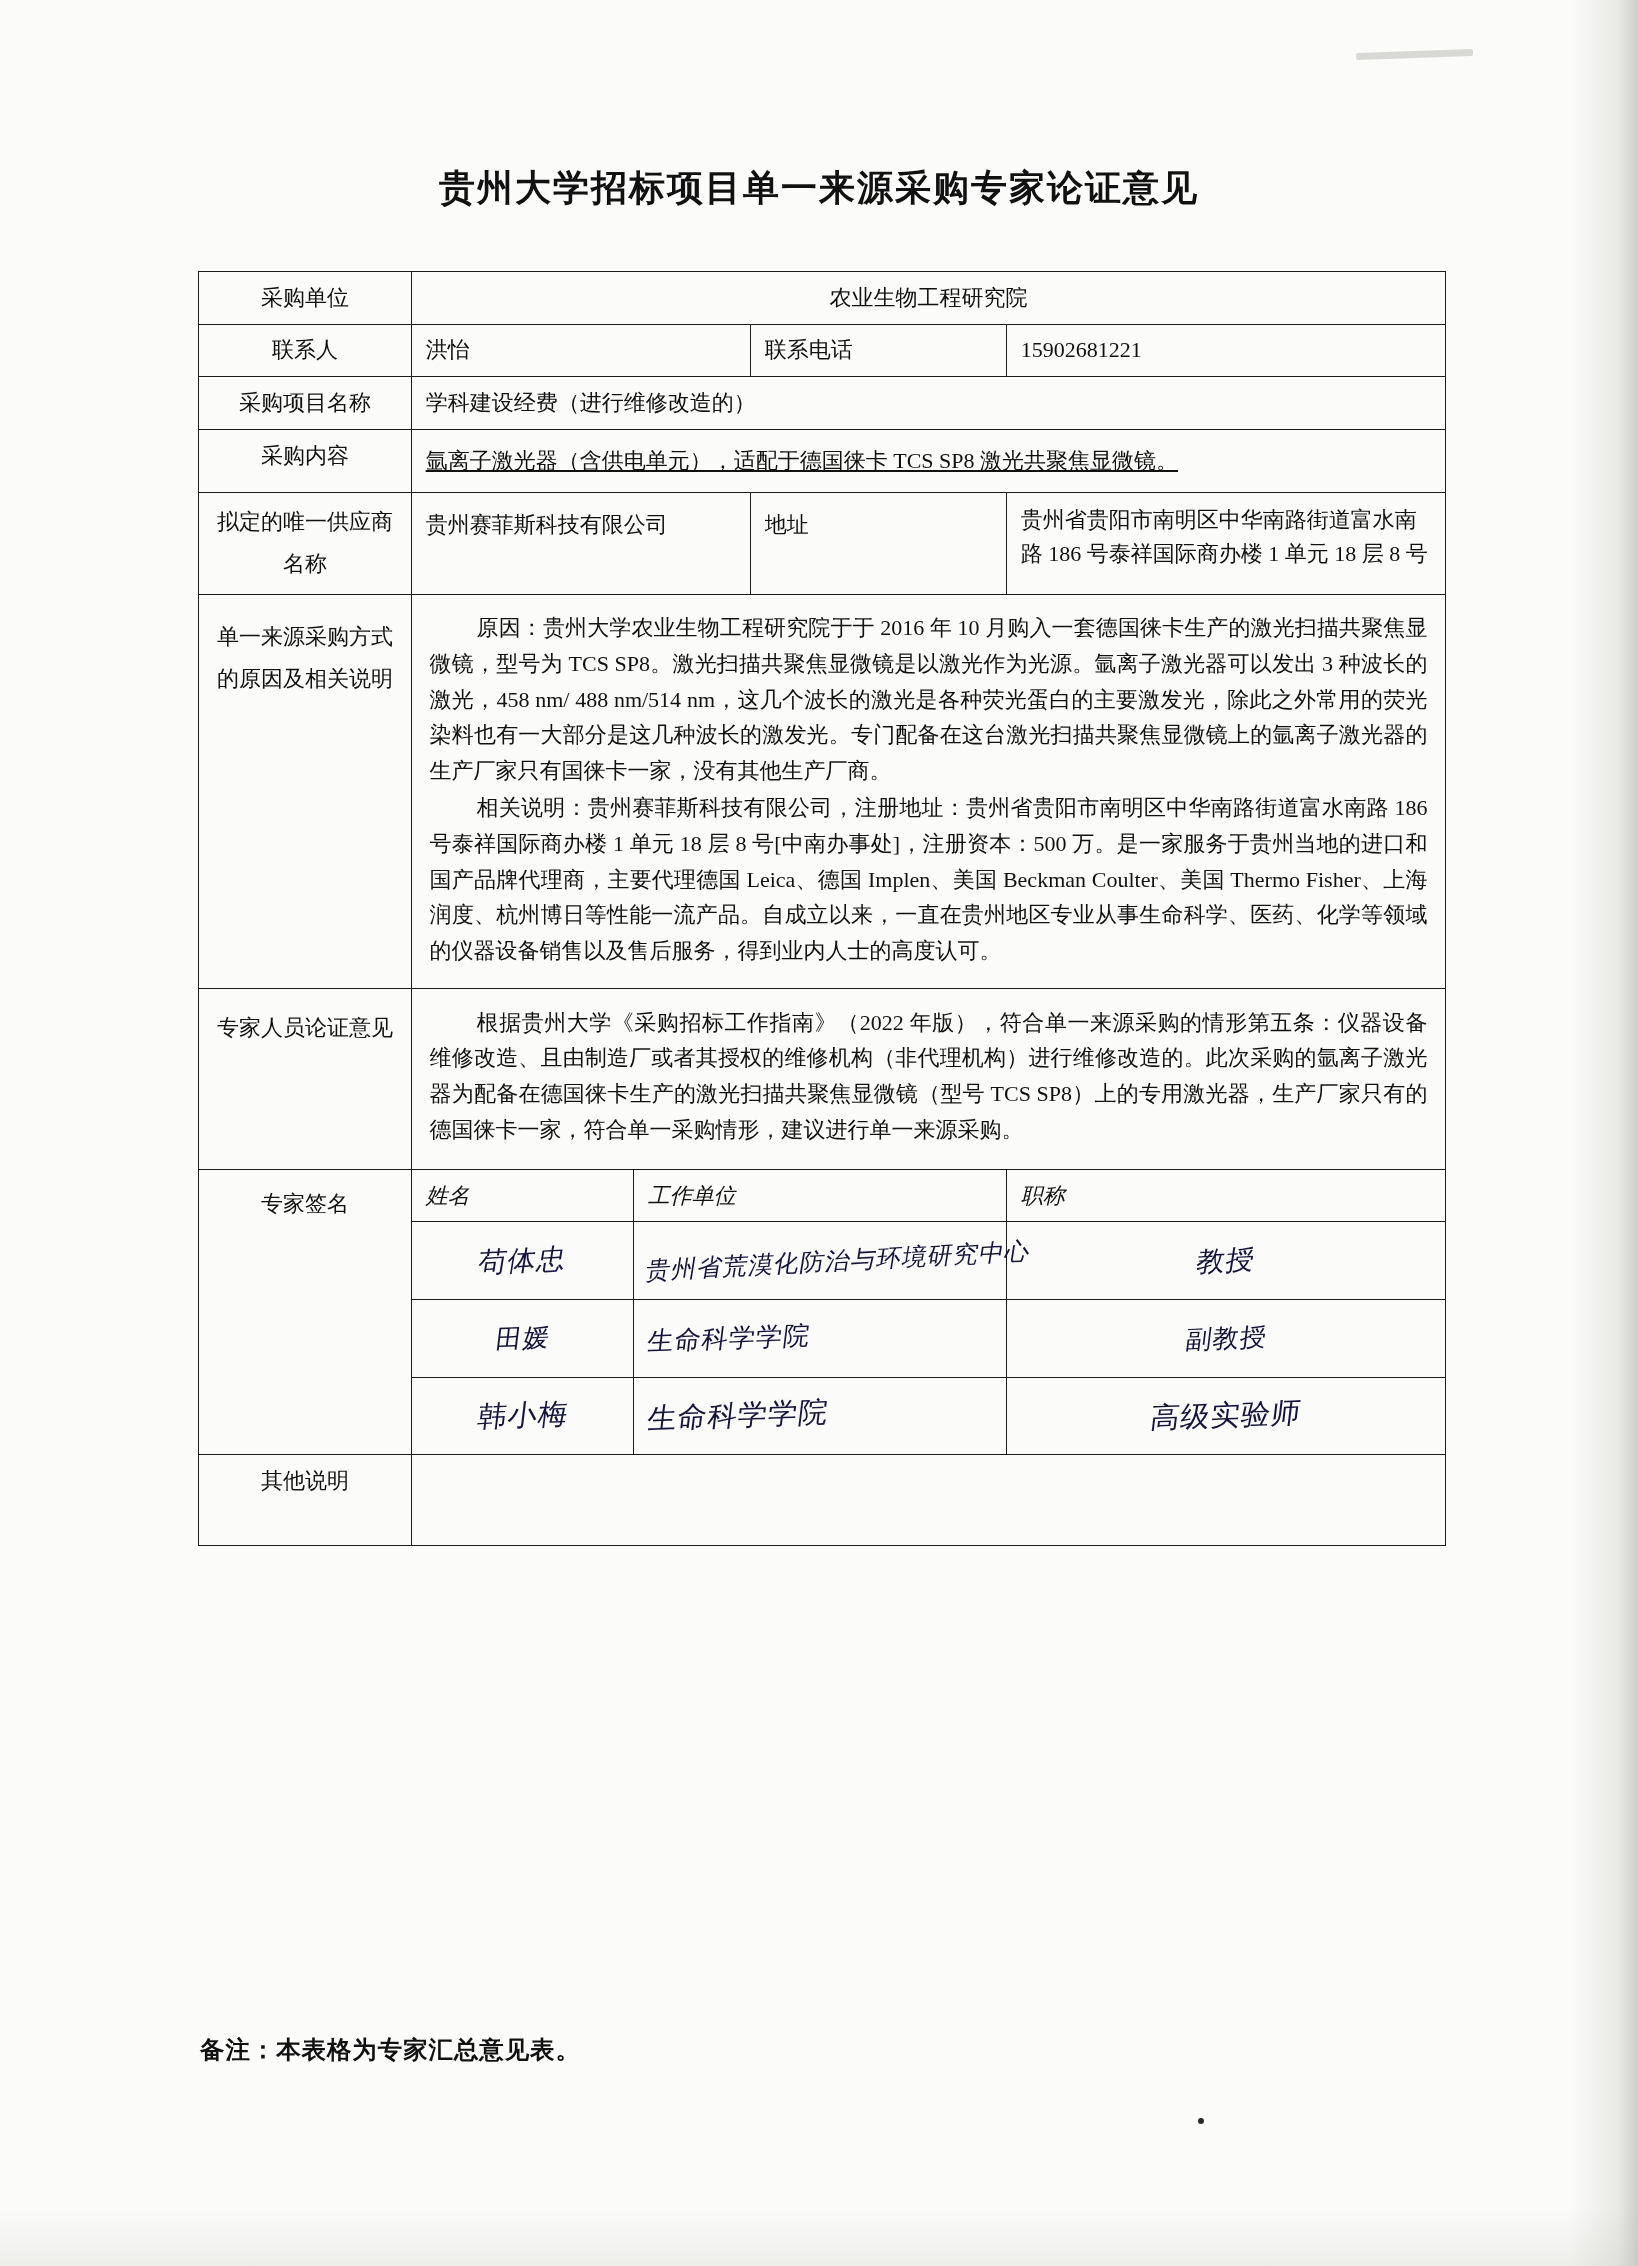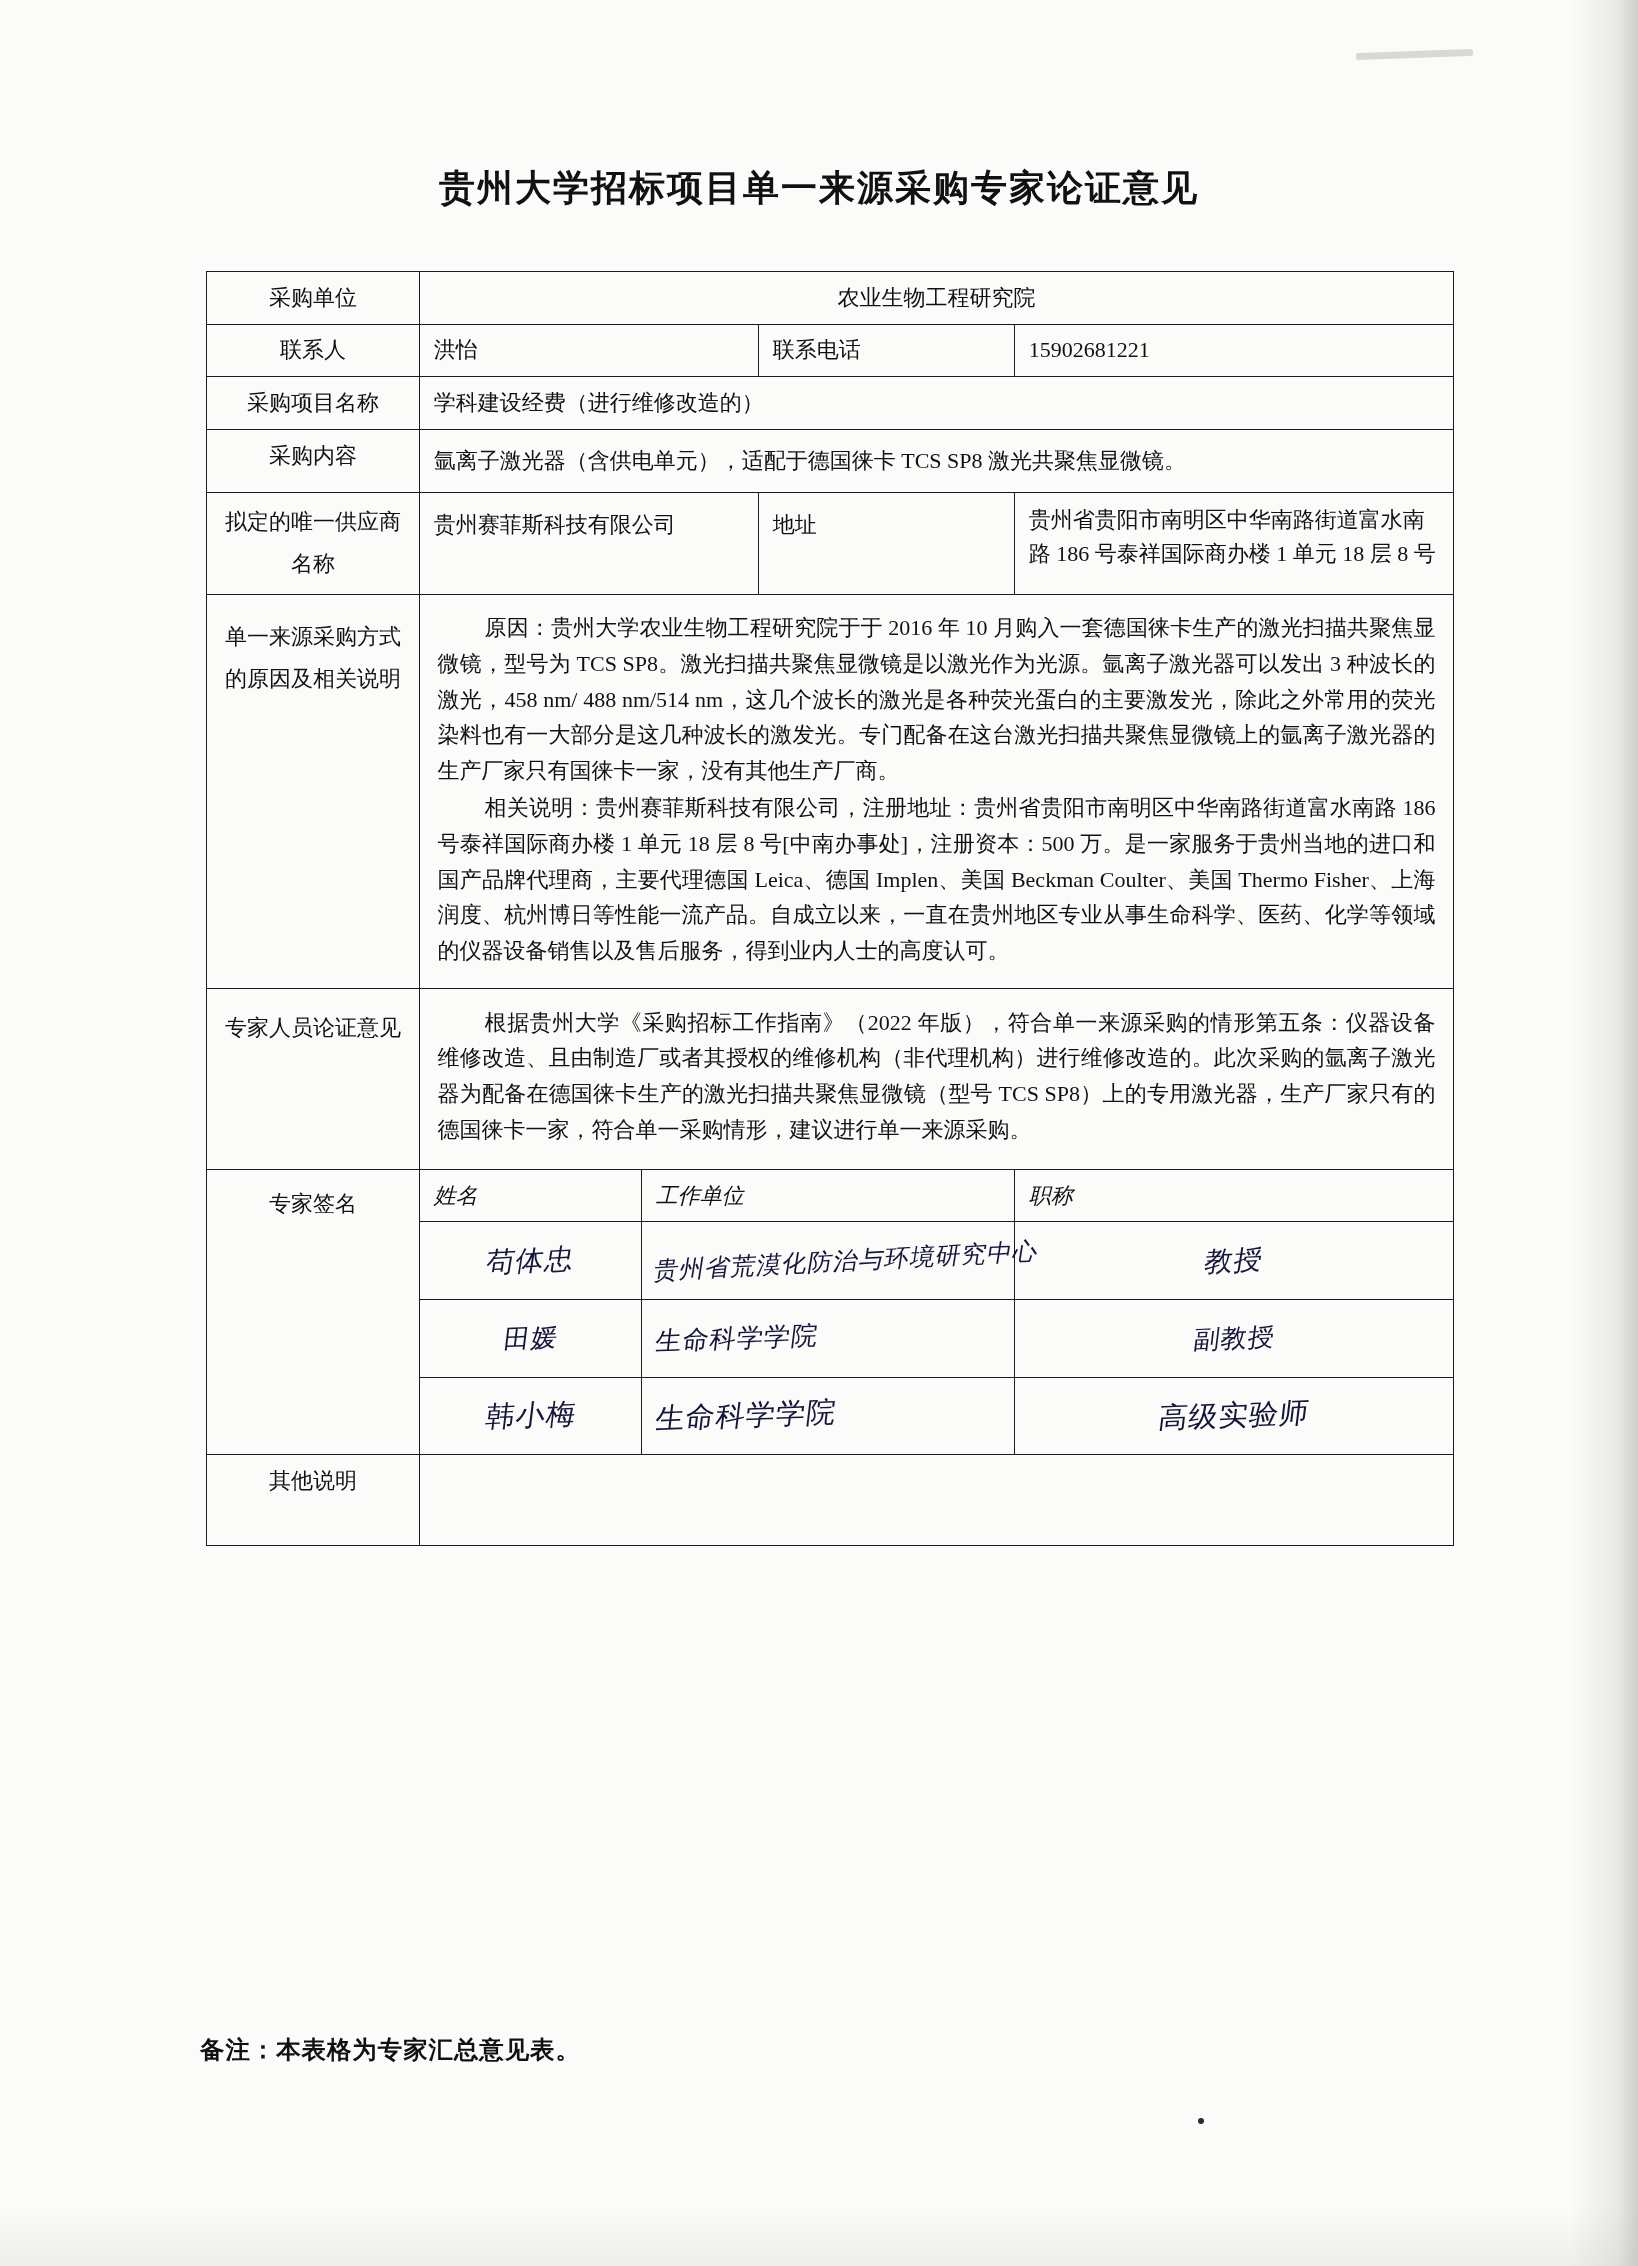--- a/index.html
+++ b/index.html
@@ -59,21 +59,21 @@
     width: 1638px;
     text-align: center;
     font-size: 36px;
     font-weight: bold;
     letter-spacing: 2px;
     font-family: "DejaVu Serif", "Liberation Serif", serif;
   }
 
   table.main {
     position: absolute;
-    left: 206px;
+    left: 198px;
     top: 271px;
     width: 1246px;
     border-collapse: collapse;
     table-layout: fixed;
   }
   table.main td {
     border: 1.6px solid #1b1b1b;
     vertical-align: top;
     font-size: 22px;
     line-height: 1.55;
@@ -173,21 +173,21 @@
       <td class="val">15902681221</td>
     </tr>
 
     <tr>
       <td class="label">采购项目名称</td>
       <td class="val" colspan="4">学科建设经费（进行维修改造的）</td>
     </tr>
 
     <tr>
       <td class="label">采购内容</td>
-      <td class="val" colspan="4" style="padding-top:13.7px;padding-bottom:13.7px;">氩离子激光器（含供电单元），适配于德国徕卡 TCS SP8 激光共聚焦显微镜。</td>
+      <td class="val" colspan="4" style="padding-top:13.7px;padding-bottom:13.7px;text-decoration:underline;">氩离子激光器（含供电单元），适配于德国徕卡 TCS SP8 激光共聚焦显微镜。</td>
     </tr>
 
     <tr>
       <td class="label-top" style="line-height:1.9;">拟定的唯一供应商名称</td>
       <td class="val" colspan="2" style="padding-top:15.6px;">贵州赛菲斯科技有限公司</td>
       <td class="center-mid" style="padding-top:15.6px;vertical-align:top;text-align:left;">地址</td>
       <td class="val addr-line" style="padding-top:10px;vertical-align:top;">贵州省贵阳市南明区中华南路街道富水南路 186 号泰祥国际商办楼 1 单元 18 层 8 号</td>
     </tr>
 
     <tr>

